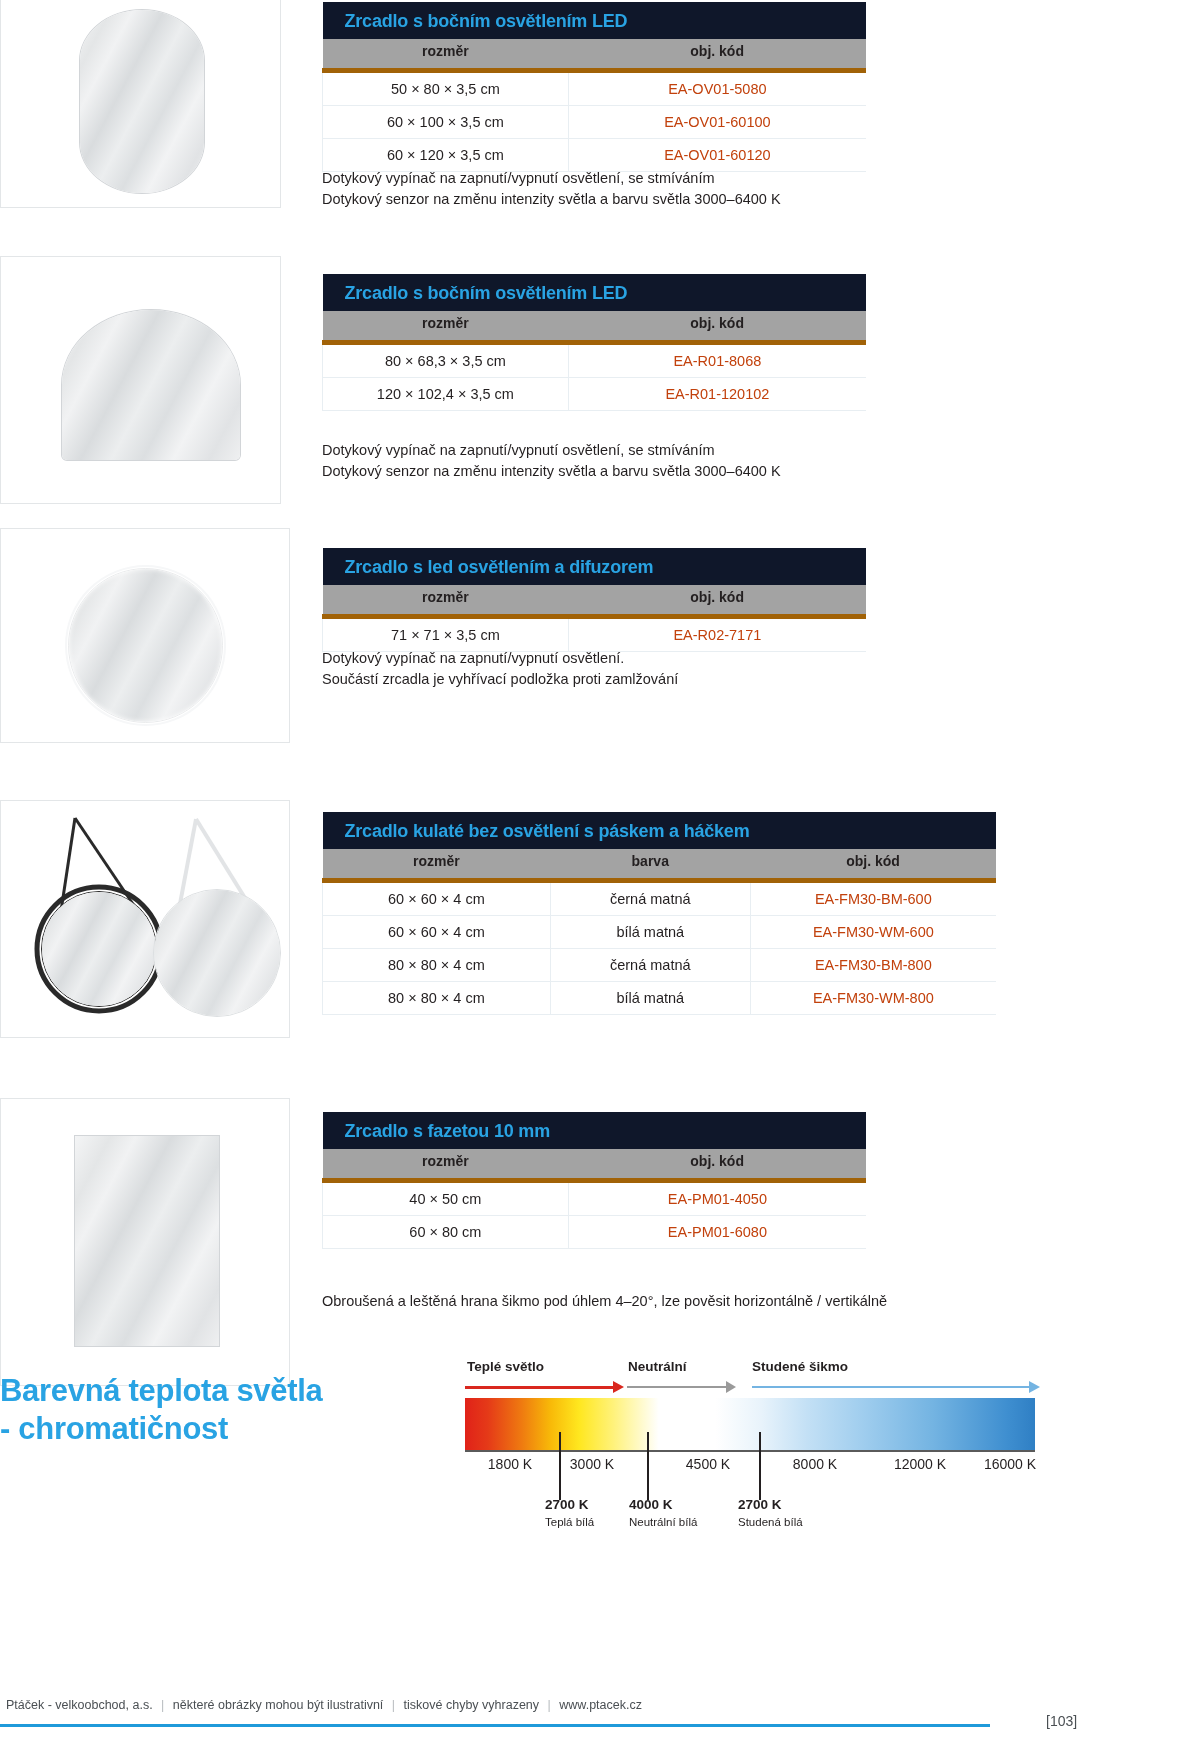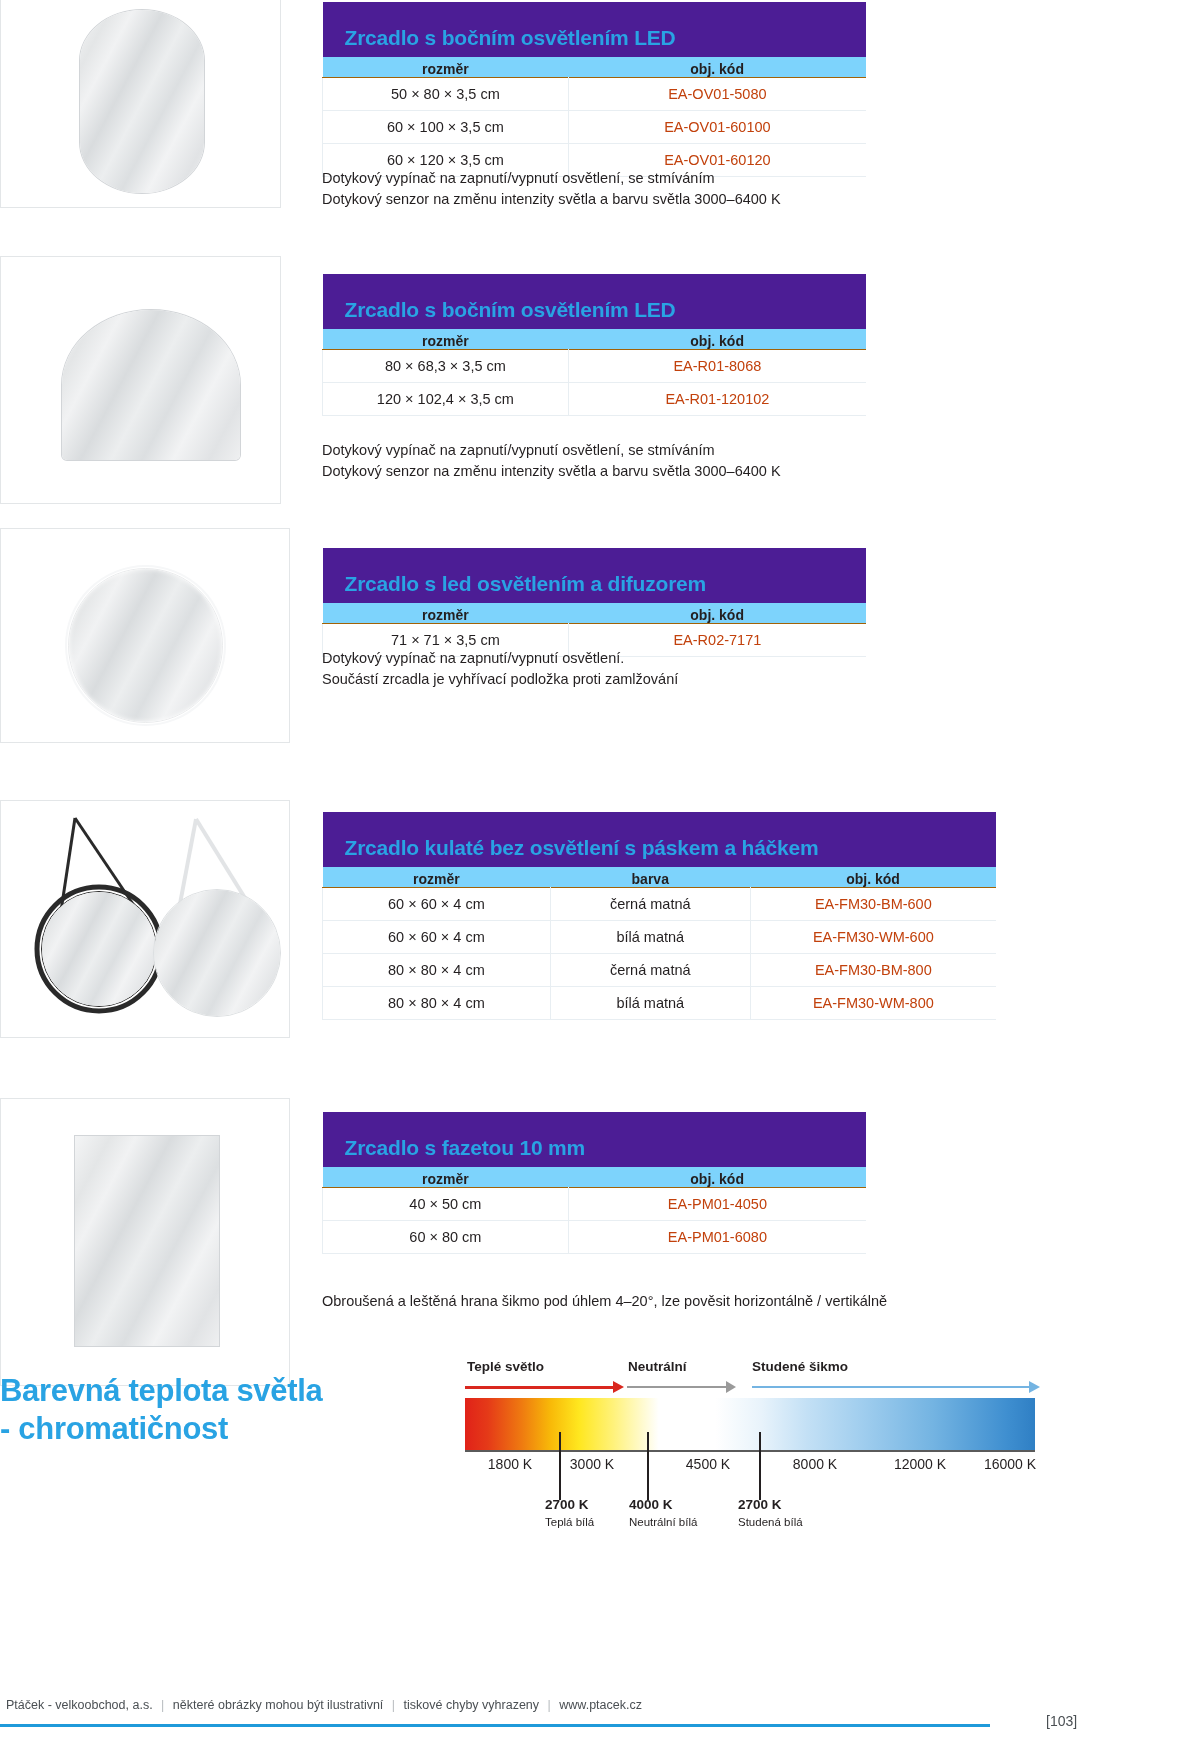--- a/index.html
+++ b/index.html
@@ -59,47 +59,47 @@
     position: absolute;
     border-radius: 50%;
     box-shadow: 0 0 9px 4px rgba(255,255,255,0.95),
                 inset 0 0 5px 2px rgba(255,255,255,0.9);
     border: 2px solid #f6f7f8;
   }
 
   
   .tbl { position: absolute; border-collapse: collapse; }
   .tbl .title-row td {
-    background: #4c1d95;
+    background: #0f172a;
     color: #29a3e3;
-    font-size: 21px;
-    font-weight: bold;
-    padding: 24px 0 7px 22px;
+    font-size: 18px;
+    font-weight: bold;
+    padding: 9px 0 7px 22px;
     letter-spacing: -0.2px;
   }
   .tbl .head-row td {
-    background: #7dd3fc;
+    background: #a3a3a3;
     color: #231f20;
     font-size: 14px;
     font-weight: bold;
     text-align: center;
-    padding: 4px 0 0 0;
+    padding: 4px 0 9px 0;
   }
   .tbl td.cell {
     font-size: 14.5px;
     text-align: center;
     padding: 8px 0;
     border-bottom: 1px solid #e8eef2;
     border-right: 1px solid #e8eef2;
     color: #231f20;
     background: #ffffff;
   }
   .tbl td.cell.code { color: #c2410c; border-right: none; }
   .tbl td.cell.last-col { border-right: none; }
-  .tbl tr.first-body td.cell { border-top: 1px solid #a16207; }
+  .tbl tr.first-body td.cell { border-top: 5px solid #a16207; }
   .tbl td.cell.firstcol { border-left: 1px solid #e8eef2; }
 
   .note {
     position: absolute;
     font-size: 14.5px;
     line-height: 1.42;
     color: #231f20;
     white-space: pre-line;
   }
 

